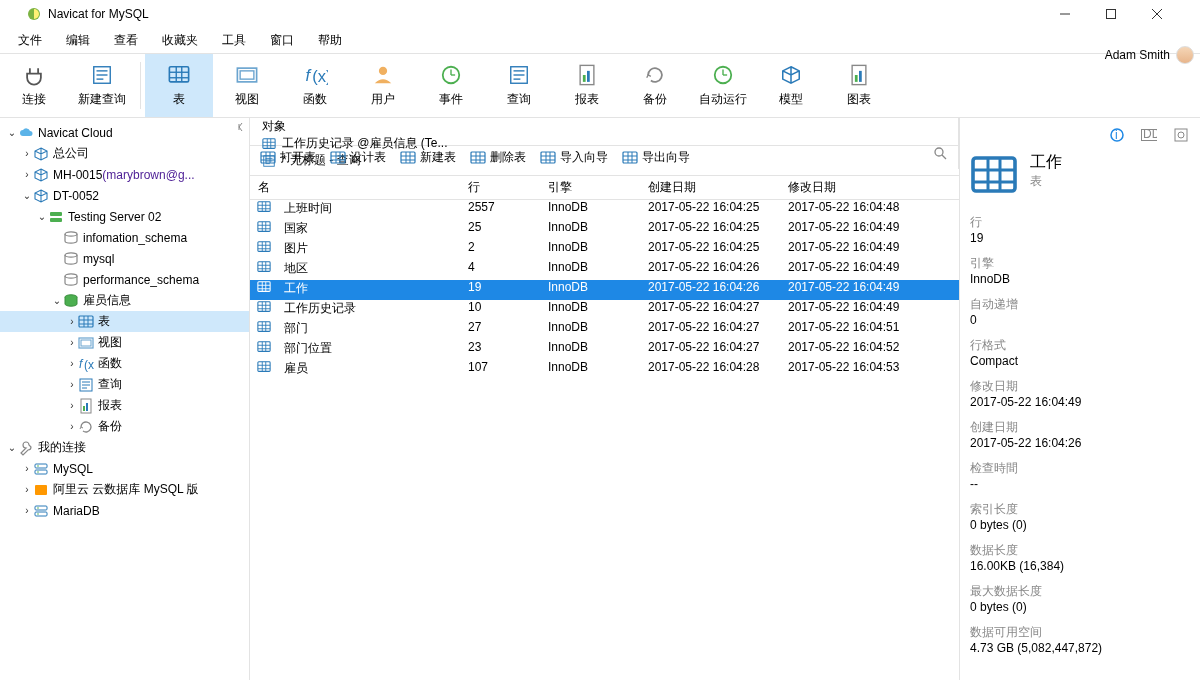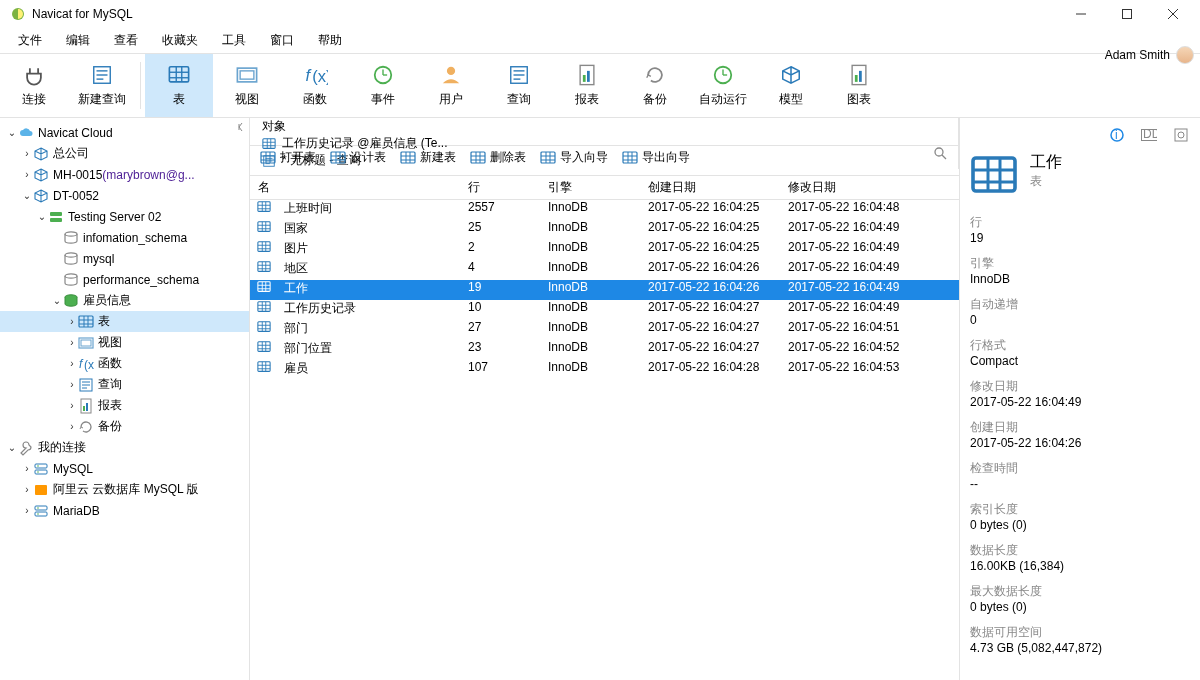--- a/index.html
+++ b/index.html
@@ -1,19 +1,19 @@
 <!DOCTYPE html>
 <html><head>
 <meta charset="utf-8">
 <style>
 * { margin: 0; padding: 0; box-sizing: border-box; font-family: "Microsoft YaHei", "Segoe UI", Arial, sans-serif; font-size: 12px; }
 body { background: #fff; color: #000; overflow: hidden; width: 1200px; height: 680px; }
 
 
-.titlebar { height: 28px; display: flex; align-items: center; padding: 0 4px; }
+.titlebar { height: 28px; display: flex; align-items: center; padding: 0 20px; }
 .titlebar .logo { width: 16px; height: 16px; margin: 0 6px; }
 .titlebar .title { flex: 0 0 auto; }
 .titlebar .spacer { flex: 1; }
 .winbtn { width: 46px; height: 28px; display: flex; align-items: center; justify-content: center; }
 .winbtn svg { stroke: #333; }
 
 
 .menubar { height: 26px; display: flex; align-items: center; border-bottom: 1px solid #e3e3e3; padding-left: 6px; }
 .menubar .item { padding: 4px 12px; }
 .menubar .user { margin-left: auto; padding-right: 6px; display: flex; align-items: center; gap: 6px; margin-top: 29px; }
@@ -235,32 +235,32 @@
       <span class="ic">
         <svg width="26" height="22" viewBox="0 0 16 16">
           <use href="#i-fx"></use>
         </svg>
       </span>
       <span class="lbl">函数</span>
     </div>
     <div class="tbtn">
       <span class="ic">
         <svg width="26" height="22" viewBox="0 0 16 16">
+          <use href="#i-user"></use>
+        </svg>
+      </span>
+      <span class="lbl">用户</span>
+    </div>
+    <div class="tbtn">
+      <span class="ic">
+        <svg width="26" height="22" viewBox="0 0 16 16">
           <use href="#i-clock"></use>
         </svg>
       </span>
       <span class="lbl">事件</span>
-    </div>
-    <div class="tbtn">
-      <span class="ic">
-        <svg width="26" height="22" viewBox="0 0 16 16">
-          <use href="#i-user"></use>
-        </svg>
-      </span>
-      <span class="lbl">用户</span>
     </div>
     <div class="tbtn">
       <span class="ic">
         <svg width="26" height="22" viewBox="0 0 16 16">
           <use href="#i-query"></use>
         </svg>
       </span>
       <span class="lbl">查询</span>
     </div>
     <div class="tbtn">

